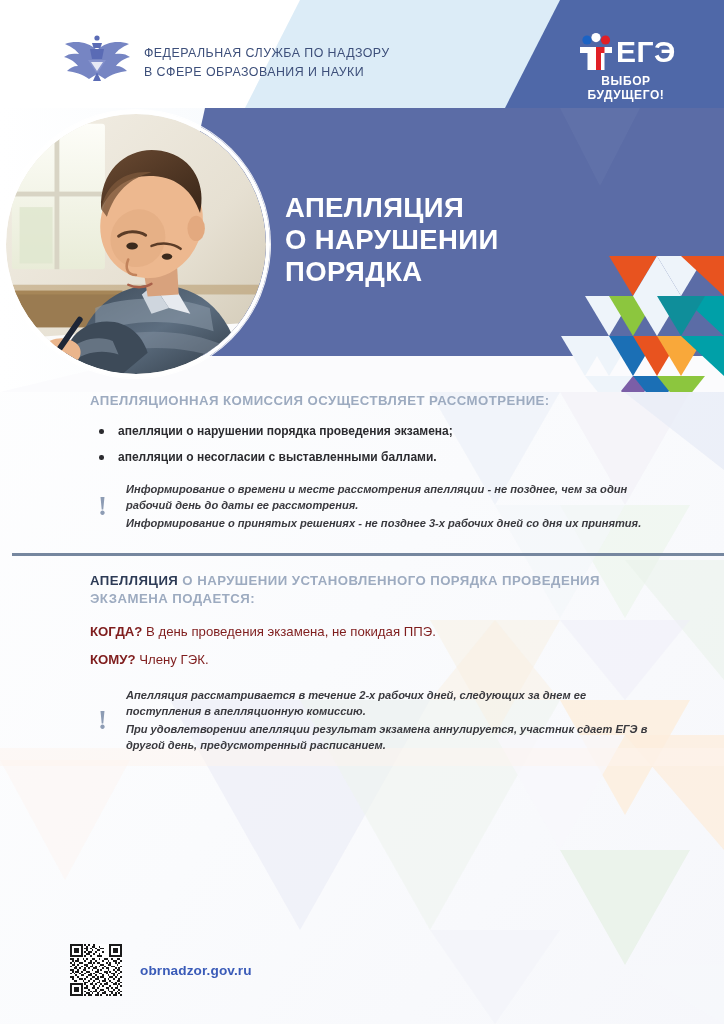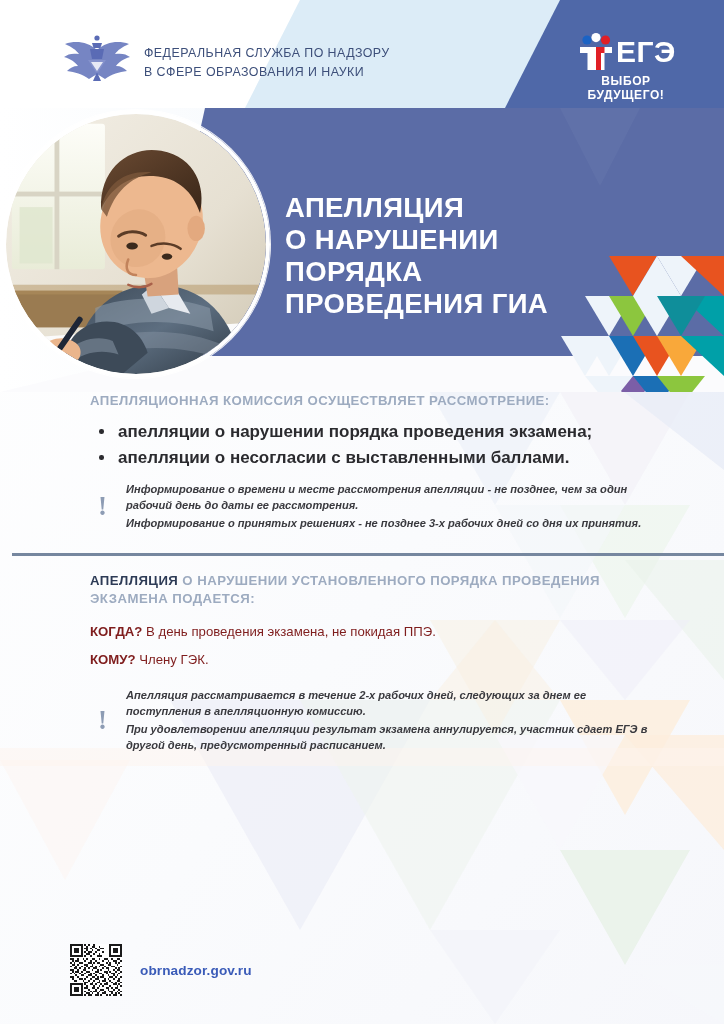--- a/index.html
+++ b/index.html
@@ -65,21 +65,21 @@
 
   .sec-head{
     color:#9dabc0;font-size:13.2px;font-weight:700;letter-spacing:.45px;
     line-height:18px;margin:0 0 12px 0;
   }
   .sec-head .em{color:#2d3b56;}
 
   .bullets{margin:0;padding:0;list-style:none;}
   .bullets li{
     position:relative;padding-left:28px;margin-bottom:7px;
-    color:#2b2b2f;font-size:17px;font-weight:700;line-height:19px;
+    color:#2b2b2f;font-size:12px;font-weight:700;line-height:19px;
   }
   .bullets li::before{
     content:"";position:absolute;left:9px;top:7px;width:4.5px;height:4.5px;
     border-radius:50%;background:#2b2b2f;
   }
 
   .note{
     position:relative;margin-top:14px;padding-left:36px;
   }
   .note .bang{
@@ -313,21 +313,20 @@
         <path d="M76 212 L44 258" stroke="#1e2636" stroke-width="6" stroke-linecap="round"></path>
         <path d="M44 258 L38 266" stroke="#c9ccd2" stroke-width="3.5" stroke-linecap="round"></path>
       </g>
     </svg>
   </div>
 
   <div class="hero-title">
     <div>АПЕЛЛЯЦИЯ</div>
     <div>О НАРУШЕНИИ</div>
     <div>ПОРЯДКА</div>
-    <div>ПРОВЕДЕНИЯ ГИА</div>
   </div>
 </div>
 
 <div class="content">
 
   <section class="sec">
     <h2 class="sec-head">АПЕЛЛЯЦИОННАЯ КОМИССИЯ ОСУЩЕСТВЛЯЕТ РАССМОТРЕНИЕ:</h2>
 
     <ul class="bullets">
       <li>апелляции о нарушении порядка проведения экзамена;</li>

